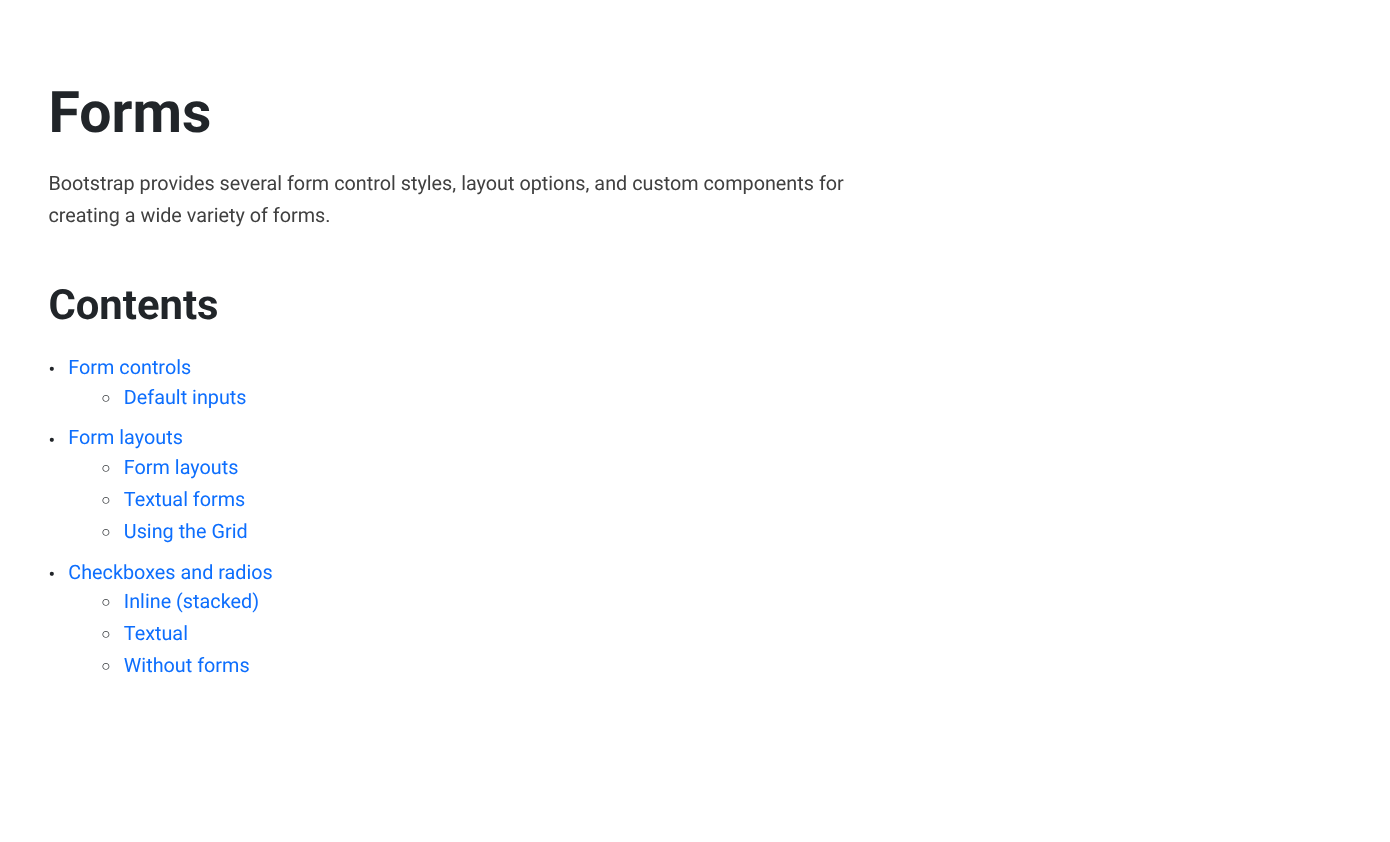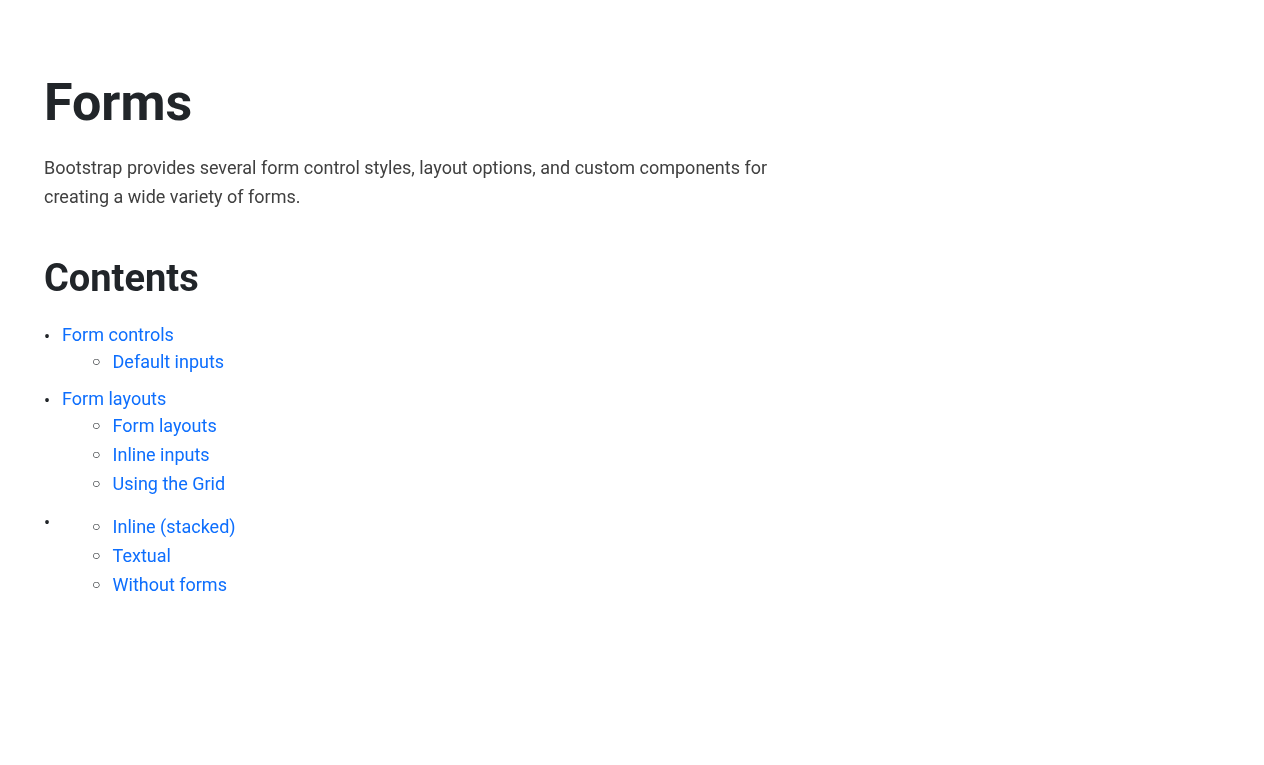--- a/index.html
+++ b/index.html
@@ -122,33 +122,34 @@
     <span class="bullet-filled">•</span>
     <div class="list-item-content">
       <a class="link" href="#form-layouts">Form layouts</a>
       <ul class="sub-list">
         <li>
           <span class="bullet-open">○</span>
           <a class="link" href="#form-groups">Form layouts</a>
         </li>
         <li>
           <span class="bullet-open">○</span>
-          <a class="link" href="#inline-forms">Inline inputs</a>
+          <a class="link" href="#inline-forms">Textual forms</a>
         </li>
         <li>
           <span class="bullet-open">○</span>
           <a class="link" href="#using-the-grid">Using the Grid</a>
         </li>
       </ul>
     </div>
   </li>
 
   <li>
     <span class="bullet-filled">•</span>
     <div class="list-item-content">
+      <a class="link" href="#checkboxes-and-radios">Checkboxes and radios</a>
       <ul class="sub-list">
         <li>
           <span class="bullet-open">○</span>
           <a class="link" href="#default-stacked">Inline (stacked)</a>
         </li>
         <li>
           <span class="bullet-open">○</span>
           <a class="link" href="#inline">Textual</a>
         </li>
         <li>

